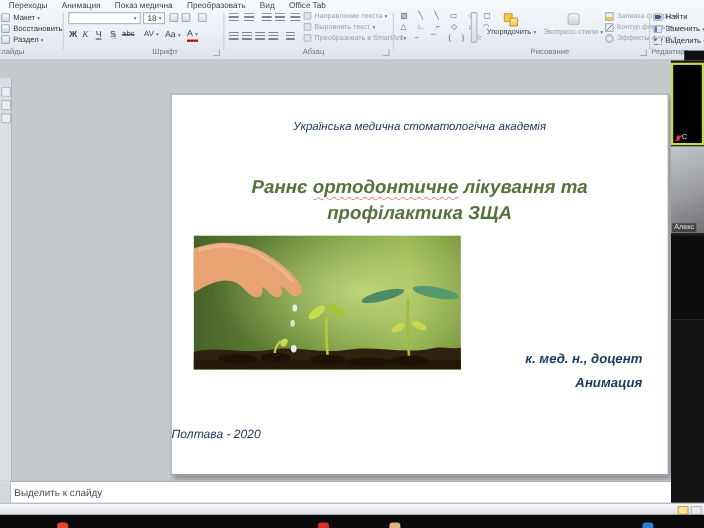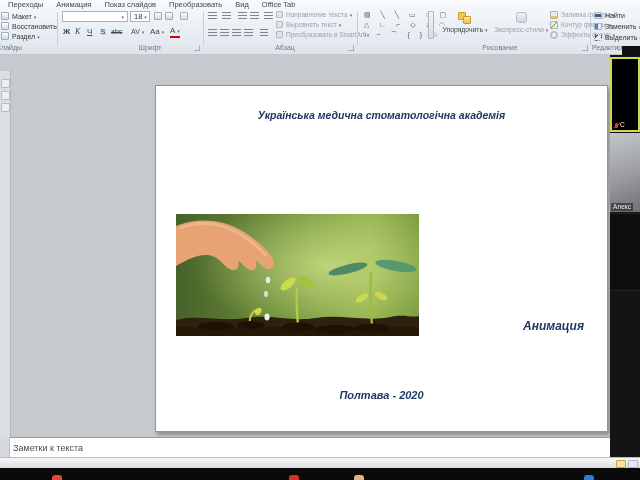--- a/index.html
+++ b/index.html
@@ -44,30 +44,30 @@
   .ghosttab{position:absolute;left:41px;top:4px;width:22px;height:12px;border:1px solid #ddd7bf;border-bottom:none;
             border-radius:3px 3px 0 0;background:#faf6e6}
 
   
   .lstrip{position:absolute;left:0;top:71px;width:11px;height:386px;background:#dbdee2;border-right:1px solid #b2b7bd}
   .lmini{position:absolute;left:1px;width:9px;height:9px;background:#eceef1;border:1px solid #b6bbc2;border-radius:1px}
 
   .slide{position:absolute;left:155px;top:85px;width:453px;height:347px;background:#fff;
          border:1px solid #8f959c;box-shadow:2px 3px 4px rgba(0,0,0,.3)}
   .hdr{position:absolute;top:23px;left:0;width:100%;text-align:center;
-       font-weight:bold;font-style:italic;font-size:10.5px;line-height:13px;color:#1f3864}
+       font-weight:normal;font-style:italic;font-size:10.5px;line-height:13px;color:#1f3864}
   .ttl{position:absolute;top:72px;left:0;width:100%;text-align:center;
        font-weight:bold;font-style:italic;font-size:17px;line-height:24px;color:#55713c}
   .sq{text-decoration:underline;text-decoration-style:wavy;text-decoration-color:#ef8a8a;
       text-decoration-thickness:1px;text-underline-offset:3px}
   .auth{position:absolute;top:230px;right:23px;width:300px;text-align:right;
         font-weight:bold;font-style:italic;font-size:12px;line-height:21.5px;color:#1f3864}
   .nm-ul{text-decoration:underline;text-decoration-color:#1f3864;text-underline-offset:2px}
-  .ftr{position:absolute;top:303px;left:0;width:100%;text-align:center;
-       font-weight:bold;font-style:italic;font-size:11px;color:#1f3864}
+  .ftr{position:absolute;top:303px;left:0;width:100%;
+       font-weight:normal;font-style:italic;font-size:11px;color:#1f3864}
   .simg{position:absolute;left:20px;top:128px;width:243px;height:122px}
 
   
   .notes{position:absolute;left:0;top:437px;width:640px;height:20px;background:#fff;
          border-top:1px solid #979da3;font-size:9px;color:#4a4a4a;line-height:20px;padding-left:13px}
   .ngut{position:absolute;left:0;top:437px;width:10px;height:20px;background:#d5d8dc;border-right:1px solid #bcc1c6}
   .sstrip{position:absolute;left:0;top:457px;width:640px;height:11px;
           background:linear-gradient(#f7f8fa,#d9dce1);border-top:1px solid #b6bac0}
   .sbtn2{position:absolute;top:1.5px;width:10px;height:8px;border-radius:1px}
   .dock{position:absolute;left:0;top:468px;width:640px;height:12px;background:#0a0a0b}
@@ -88,21 +88,21 @@
 </style>
 </head>
 <body>
 
 <div id="app">
 
   <div class="ribbon">
     <div class="rtabs">
       <span>Переходы</span>
       <span>Анимация</span>
-      <span>Показ слайдов</span>
+      <span>Показ медична</span>
       <span>Преобразовать</span>
       <span>Вид</span>
       <span>Office Tab</span>
     </div>
 
     <div class="sbtn" style="left:1px;top:11px">
       <span class="sico"></span>
       <span class="dd">Макет</span>
     </div>
     <div class="sbtn" style="left:1px;top:21px">
@@ -212,20 +212,24 @@
     <span class="lmini" style="top:8px"></span>
     <span class="lmini" style="top:20px"></span>
     <span class="lmini" style="top:32px"></span>
   </div>
 
   <div class="slide">
     <div class="hdr">
       <div>Українська медична стоматологічна академія</div>
     </div>
 
+    <div class="ttl">
+      <div><span>Раннє </span><span class="sq">ортодонтичне</span><span> лікування та</span></div>
+      <div>профілактика ЗЩА</div>
+    </div>
 
     <svg class="simg" viewBox="0 0 243 122" preserveAspectRatio="none">
       <defs>
         <linearGradient id="bgg" x1="0" y1="0" x2="1" y2="0">
           <stop offset="0" stop-color="#47622a"></stop>
           <stop offset="0.45" stop-color="#6d8f3a"></stop>
           <stop offset="0.8" stop-color="#93b14e"></stop>
           <stop offset="1" stop-color="#7d9c42"></stop>
         </linearGradient>
         <radialGradient id="glow" cx="0.62" cy="0.42" r="0.55">
@@ -253,27 +257,28 @@
       <ellipse cx="122" cy="113" rx="16" ry="4.5" fill="#1c1206"></ellipse>
       <ellipse cx="196" cy="114" rx="17" ry="4.5" fill="#1c1206"></ellipse>
       <path d="M0,12 C26,2 50,7 68,18 C82,27 92,36 97,45 C100,51 97,56 92,55 C86,54 84,48 79,46 C82,52 80,57 75,56 C69,55 67,49 62,47 C64,53 61,57 56,56 C49,54 46,47 39,43 C27,37 12,45 0,52 Z" fill="#e7a374"></path>
       <path d="M4,14 C26,6 46,10 62,19 C74,26 84,34 90,42" stroke="#f5c9a4" stroke-width="3" fill="none" opacity="0.5"></path>
       <ellipse cx="92" cy="66" rx="2.2" ry="3.2" fill="#e9f2f2" opacity="0.95"></ellipse>
       <ellipse cx="90" cy="80" rx="2" ry="3" fill="#dceaea" opacity="0.9"></ellipse>
       <ellipse cx="91" cy="103" rx="2.6" ry="3.4" fill="#f2f7f3" opacity="0.95"></ellipse>
     </svg>
 
     <div class="auth">
+      <div>к. мед. н., доцент</div>
       <div>Анимация</div>
     </div>
 
     <div class="ftr">Полтава - 2020</div>
   </div>
 
-  <div class="notes">Заметки к текста</div>
+  <div class="notes">Выделить к слайду</div>
   <div class="ngut"></div>
 
   <div class="sstrip">
     <span class="sbtn2" style="left:616px;background:#f8e49a;border:1px solid #c9a23f"></span>
     <span class="sbtn2" style="left:628px;background:#e7eaee;border:1px solid #b4b9c0"></span>
   </div>
 
   <div class="dock">
     <span class="dicon" style="left:52px;background:#e0492e"></span>
     <span class="dicon" style="left:289px;background:#d8302a"></span>

